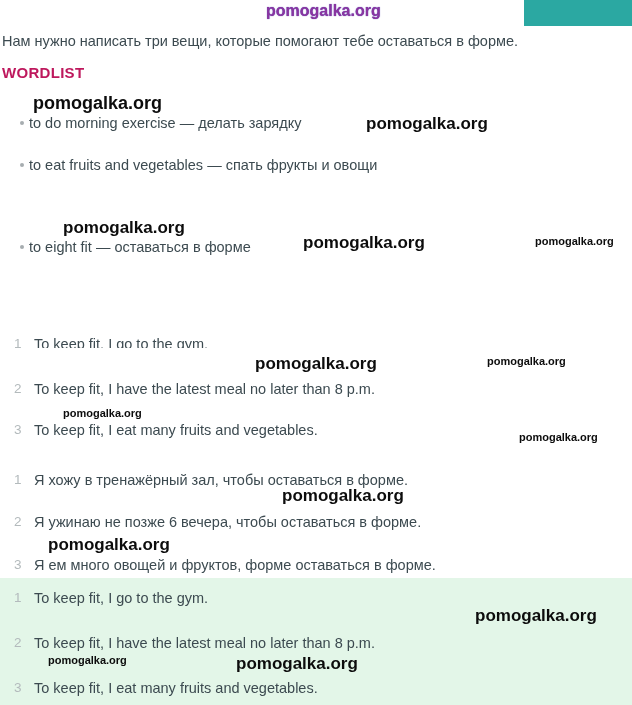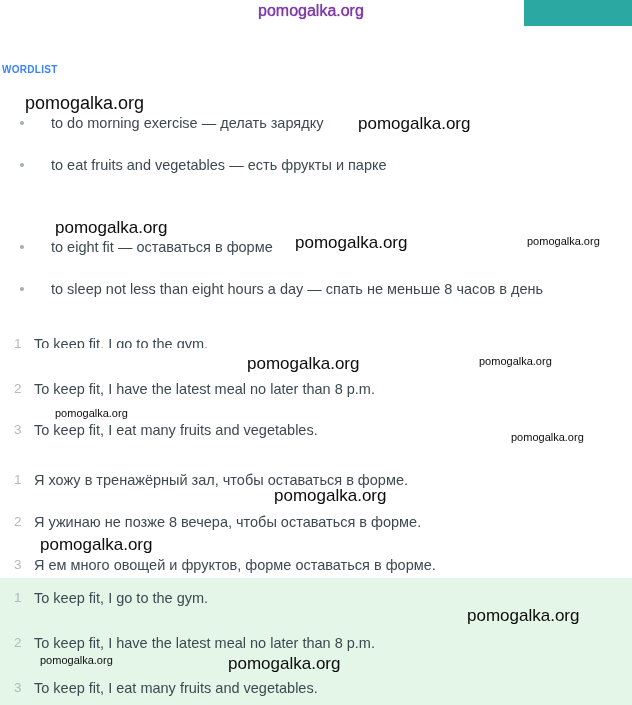--- a/index.html
+++ b/index.html
@@ -18,27 +18,27 @@
     width:108px; height:26px;
     background:#2ba8a2;
   }
 
   .task {
     position:absolute; left:2px; top:33px;
     font-size:14.5px; color:#3c4a50; width:626px;
   }
   .wordlist-label {
     position:absolute; left:2px; top:64px;
-    font-size:10px; font-weight:bold; color:#3b82f6; letter-spacing:.3px;
+    font-size:15px; font-weight:bold; color:#be185d; letter-spacing:.3px;
   }
 
   .bullet {
     position:absolute; left:20px;
     font-size:14.5px; color:#3c4a50;
-    display:flex; align-items:center; gap:27px; white-space:nowrap;
+    display:flex; align-items:center; gap:5px; white-space:nowrap;
   }
   .dot { width:4px; height:4px; border-radius:50%; background:#a7adb0; flex:none; }
 
   .ans {
     position:absolute; left:14px;
     font-size:14.5px; color:#3c4a50;
     display:flex; gap:12px; white-space:nowrap;
   }
   .num { color:#b3babc; font-size:13.5px; min-width:8px; }
 
@@ -51,51 +51,48 @@
     margin-top:-2px;
   }
 
   .green-block {
     position:absolute; left:0; top:578px;
     width:632px; height:127px;
     background:#e3f6e8;
   }
 
   .wm {
-    position:absolute; font-weight:normal; font-size:17px;
-    color:#0c0c0c; white-space:nowrap;
+    position:absolute; font-weight:bold; font-size:17px;
+    color:#0c0c0c; white-space:nowrap;margin-left:8px;
   }
   .wm.big { font-size:18px; }
   .wm.small { font-size:11px; }
   .wm.purple { color:#8a35a0; font-size:16px; text-shadow:0 0 1px #4a3bb0; }
 </style>
 </head>
 <body>
 
 <div class="page">
 
   <div class="teal-bar"></div>
 
+  <div class="task">Нам нужно написать три вещи, которые помогают тебе оставаться в форме.</div>
   <div class="wordlist-label">WORDLIST</div>
 
   <div class="bullet" style="top:115px">
     <span class="dot"></span>
     <span>to do morning exercise — делать зарядку</span>
   </div>
   <div class="bullet" style="top:157px">
     <span class="dot"></span>
-    <span>to eat fruits and vegetables — есть фрукты и парке</span>
+    <span>to eat fruits and vegetables — спать фрукты и овощи</span>
   </div>
   <div class="bullet" style="top:239px">
     <span class="dot"></span>
     <span>to eight fit — оставаться в форме</span>
-  </div>
-  <div class="bullet" style="top:281px">
-    <span class="dot"></span>
-    <span>to sleep not less than eight hours a day — спать не меньше 8 часов в день</span>
   </div>
 
   <div class="clip-line">
     <div class="inner">
       <span class="num">1</span>
       <span>To keep fit, I go to the gym.</span>
     </div>
   </div>
 
   <div class="ans" style="top:381px">
@@ -106,21 +103,21 @@
     <span class="num">3</span>
     <span>To keep fit, I eat many fruits and vegetables.</span>
   </div>
 
   <div class="ans" style="top:472px">
     <span class="num">1</span>
     <span>Я хожу в тренажёрный зал, чтобы оставаться в форме.</span>
   </div>
   <div class="ans" style="top:514px">
     <span class="num">2</span>
-    <span>Я ужинаю не позже 8 вечера, чтобы оставаться в форме.</span>
+    <span>Я ужинаю не позже 6 вечера, чтобы оставаться в форме.</span>
   </div>
   <div class="ans" style="top:557px">
     <span class="num">3</span>
     <span>Я ем много овощей и фруктов, форме оставаться в форме.</span>
   </div>
 
   <div class="green-block"></div>
   <div class="ans" style="top:590px">
     <span class="num">1</span>
     <span>To keep fit, I go to the gym.</span>

